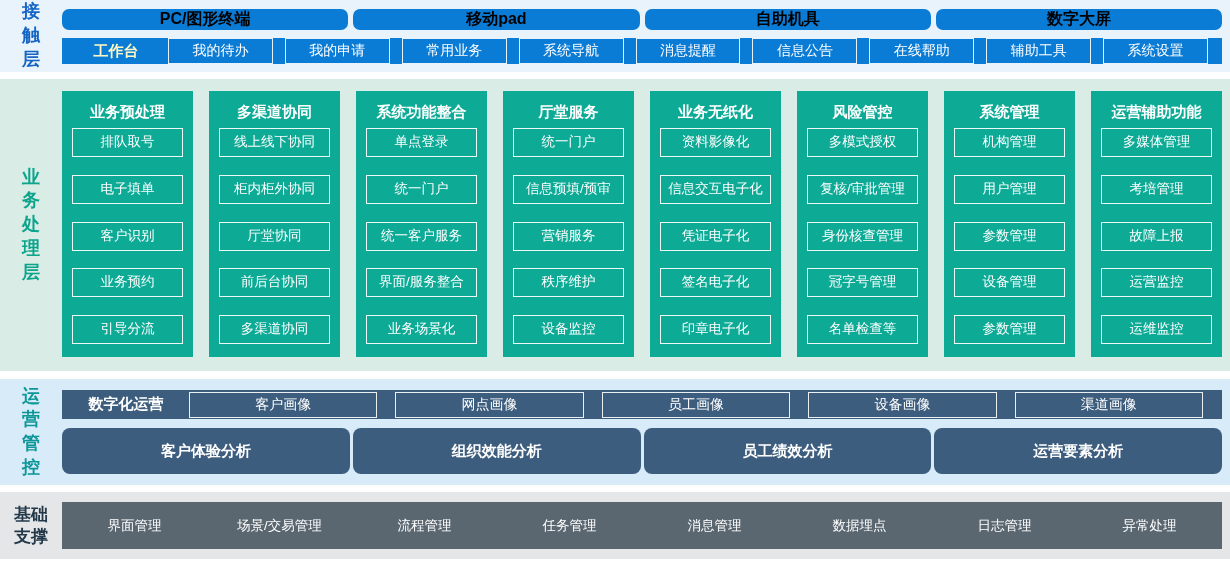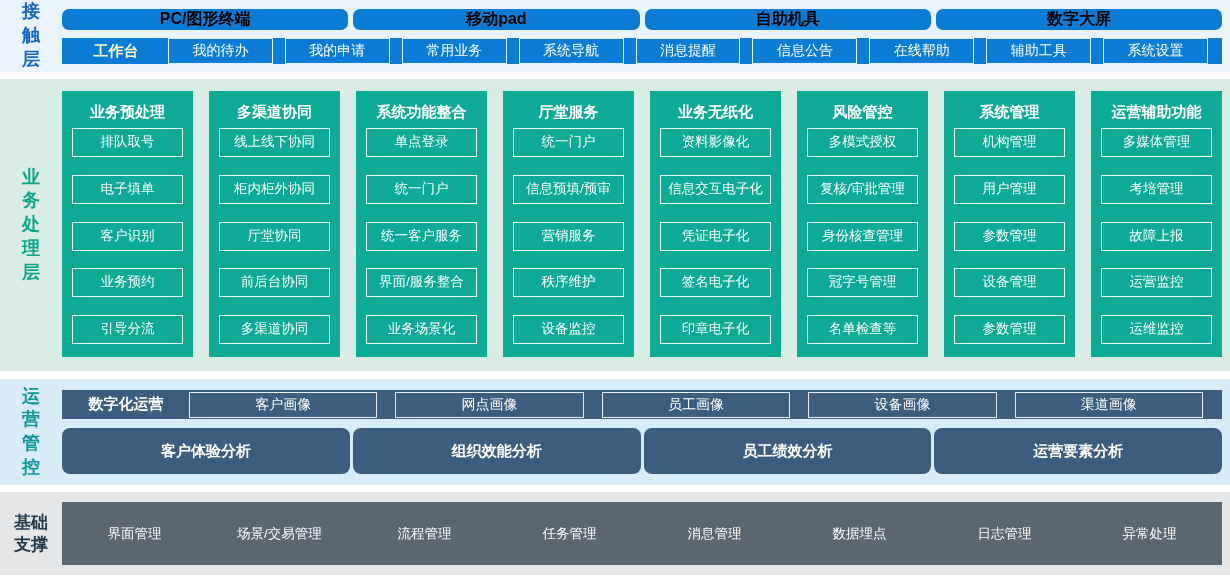--- a/index.html
+++ b/index.html
@@ -49,21 +49,21 @@
   .digital-label { width: 108px; flex: 0 0 108px; text-align: center; color: #fff; font-weight: bold; font-size: 15px; }
   .digital-items { flex: 1; display: flex; }
   .digital-item { flex: 1; margin: 0 9px; border: 1px solid rgba(255,255,255,0.9); color: #fff;
                   text-align: center; font-size: 14px; padding: 3px 0; }
   .analysis-row { flex: 1; display: flex; gap: 3px; }
   .analysis-btn { flex: 1; background: #3d5d7e; border-radius: 8px; color: #fff;
                   display: flex; align-items: center; justify-content: center;
                   font-size: 15px; font-weight: bold; }
 
   
-  .foundation { height: 83px; background: #e4e6e8; }
+  .foundation { height: 67px; background: #e4e6e8; }
   .foundation .content { flex: 1; display: flex; padding: 10px 8px 10px 0; }
   .foundation-btn { flex: 1; background: #5a6670; color: #fff; display: flex; align-items: center;
                     justify-content: center; font-size: 13.5px; }
 </style>
 </head>
 <body>
 
 <section class="layer contact">
   <div class="rail rail-blue">
     <span class="vtext">接触层</span>

